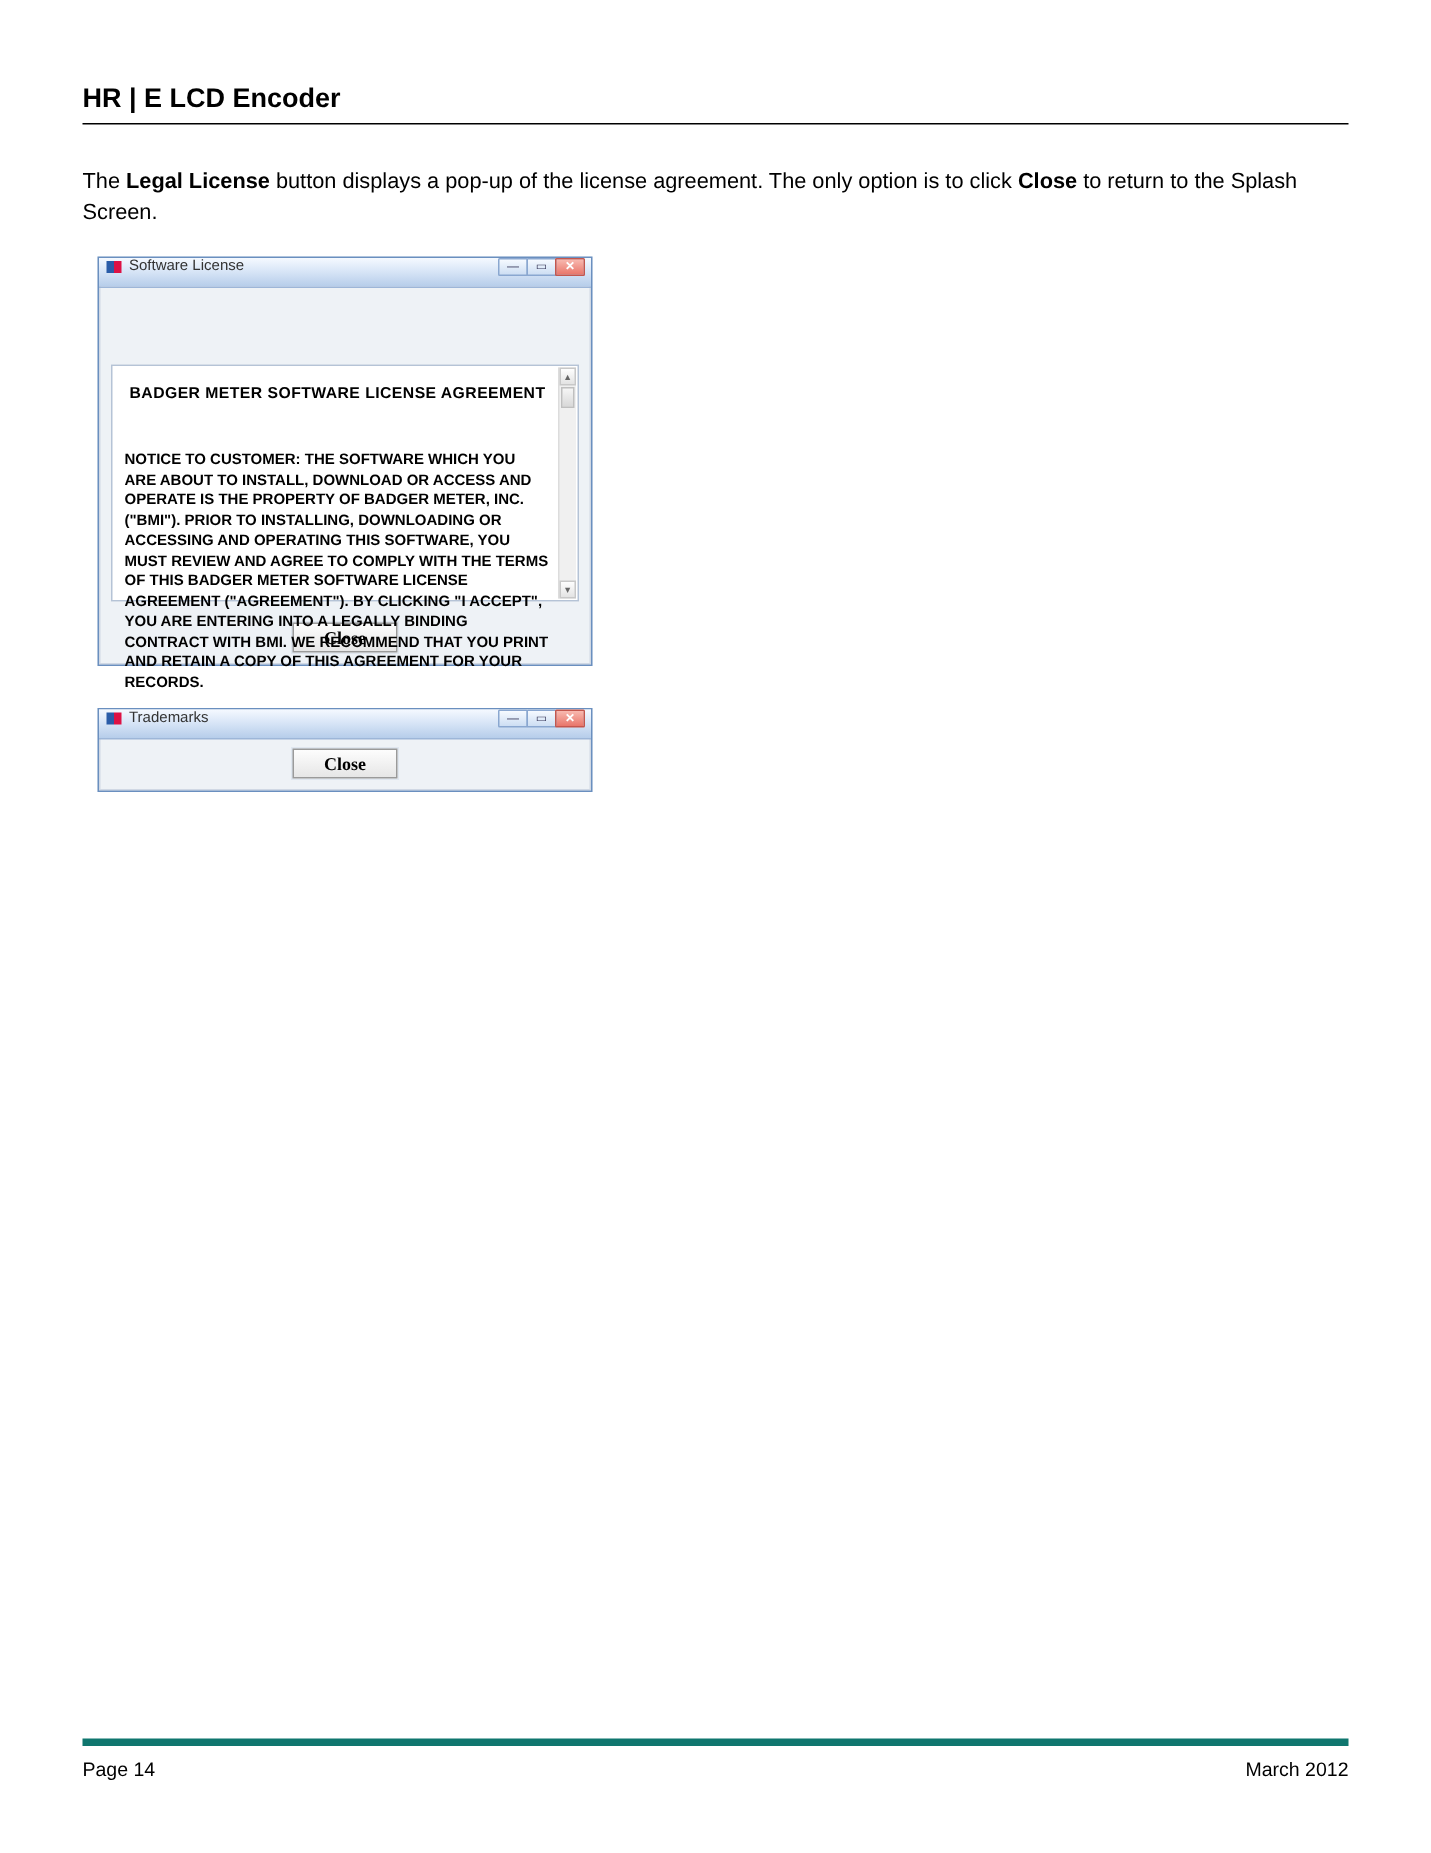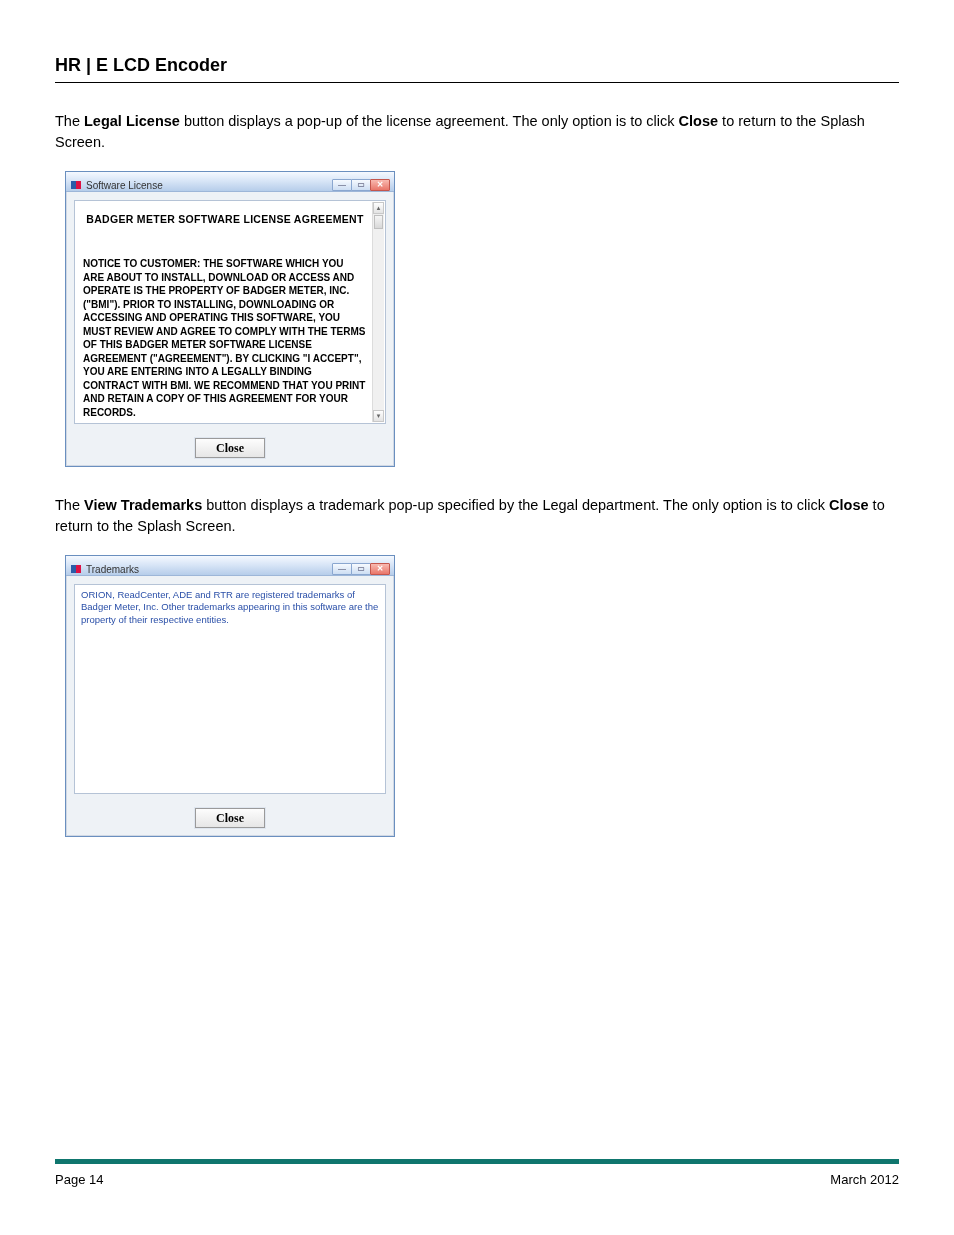--- a/index.html
+++ b/index.html
@@ -39,21 +39,21 @@
     border: 1px solid #6a8fbf;
     background: #eef2f6;
     margin: 8px 0 28px 10px;
     box-shadow: 0 0 0 1px #d0d8e4 inset;
   }
   .titlebar {
     height: 20px;
     background: linear-gradient(to bottom, #f5f9ff 0%, #d9e6f7 45%, #b6cdea 100%);
     border-bottom: 1px solid #9db6d8;
     display: flex;
-    align-items: flex-end;
+    align-items: flex-start;
     padding: 0 4px;
     font-size: 10px;
     color: #333;
   }
   .titlebar .app-icon {
     width: 12px;
     height: 12px;
     margin-right: 4px;
     display: inline-flex;
   }
@@ -82,22 +82,23 @@
   .dialog-body {
     padding: 8px;
   }
   .content-box {
     background: #fff;
     border: 1px solid #b5c3d6;
     font-size: 10px;
     position: relative;
   }
   .license-box {
-    height: 224px;
+    height: 158px;
     padding: 10px 18px 10px 8px;
+    margin-top: 43px;
   }
   .license-title {
     font-weight: bold;
     text-align: center;
     font-size: 10.5px;
     letter-spacing: 0.3px;
     margin-bottom: 32px;
     margin-top: 2px;
     font-family: Arial, sans-serif;
   }
@@ -209,44 +210,36 @@
           <div class="scroll-thumb"></div>
           <div class="scroll-arrow down">▾</div>
         </div>
       </div>
     </div>
     <div class="dialog-footer">
       <div class="close-btn">Close</div>
     </div>
   </div>
 
-  <p class="body-text">
-    <span>The </span><span class="bold">View Trademarks</span><span> button displays a trademark pop-up specified by the Legal department. The only option is to click </span><span class="bold">Close</span><span> to return to the Splash Screen.</span>
-  </p>
 
   <div class="dialog">
     <div class="titlebar">
       <span class="app-icon">
         <svg viewBox="0 0 12 12" width="12" height="12">
             <rect x="1" y="2" width="5" height="8" fill="#2a5ca8"></rect>
             <rect x="6" y="2" width="5" height="8" fill="#d14"></rect>
           </svg>
       </span>
       <span class="title-text">Trademarks</span>
       <span class="winbtns">
         <span class="winbtn">—</span>
         <span class="winbtn">▭</span>
         <span class="winbtn close">✕</span>
       </span>
     </div>
-    <div class="dialog-body">
-      <div class="content-box trademarks-box">
-        <div class="trademarks-text">ORION, ReadCenter, ADE and RTR are registered trademarks of Badger Meter, Inc. Other trademarks appearing in this software are the property of their respective entities.</div>
-      </div>
-    </div>
     <div class="dialog-footer">
       <div class="close-btn">Close</div>
     </div>
   </div>
 </div>
 
 <div class="footer">
   <span>Page 14</span>
   <span>March 2012</span>
 </div>

